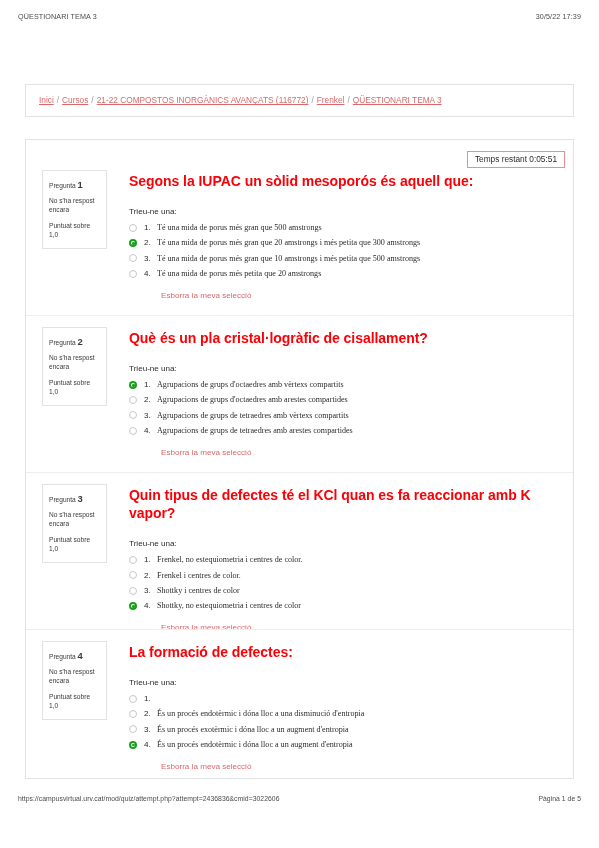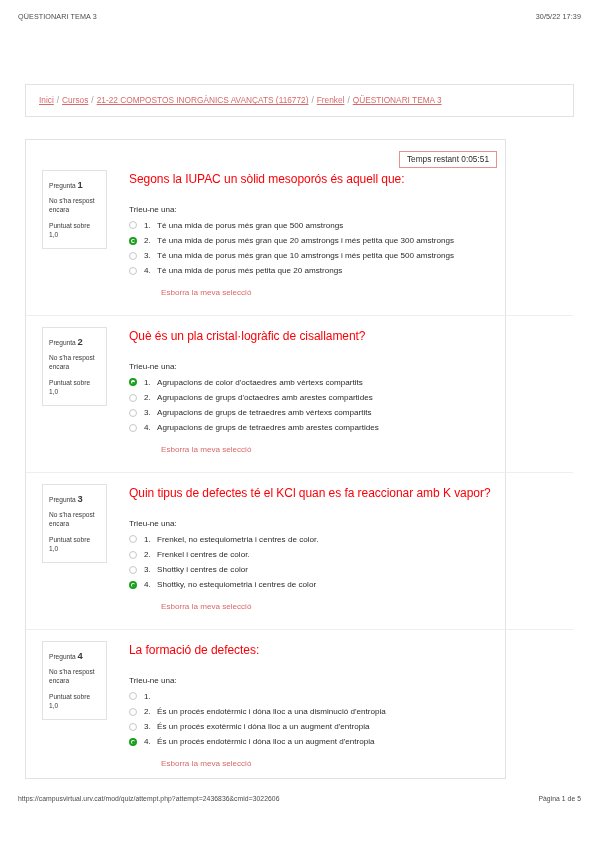--- a/index.html
+++ b/index.html
@@ -72,21 +72,21 @@
     color: #9b9b9b;
     margin: 0 3px;
     text-decoration: none;
   }
 
   
   .quiz-panel {
     position: absolute;
     top: 139px;
     left: 25px;
-    width: 481px;
+    width: 549px;
     height: 640px;
     border: 1px solid #e2e2e2;
     border-top: 1px solid #e2e2e2;
     box-sizing: border-box;
     background: #fff;
   }
 
   .timer-row {
     position: absolute;
     top: 8px;
@@ -151,22 +151,22 @@
   .q-info .q-state { margin-bottom: 6px; }
   .q-info .q-grade { }
 
   .q-body {
     flex: 1;
     padding-left: 22px;
     padding-top: 2px;
   }
   .q-text {
     color: #fb0007;
-    font-weight: normal;
-    font-size: 12px;
+    font-weight: bold;
+    font-size: 14px;
     line-height: 1.3;
     margin: 0 0 17px 0;
     letter-spacing: -0.05px;
   }
   .q-prompt {
     font-size: 8.1px;
     color: #2b2b2b;
     margin: 12px 0 7px 0;
   }
 
@@ -205,21 +205,21 @@
     top: 1.2px;
     width: 2.6px;
     height: 2.6px;
     border-radius: 50%;
     background: #19a01b;
   }
   .ans-num {
     width: 13px;
     flex-shrink: 0;
   }
-  .ans-text { white-space: nowrap; }
+  .ans-text { white-space: nowrap; font-family: Liberation Serif, serif; }
 
   .clear-link {
     display: inline-block;
     margin-top: 5px;
     margin-left: 32px;
     font-size: 8.1px;
     color: #d9686a;
     text-decoration: none;
     cursor: pointer;
   }
@@ -302,21 +302,21 @@
           <span>1,0</span>
         </div>
       </div>
       <div class="q-body">
         <p class="q-text">Què és un pla cristal·logràfic de cisallament?</p>
         <p class="q-prompt">Trieu-ne una:</p>
         <ul class="answers">
           <li class="answer">
             <span class="radio checked"></span>
             <span class="ans-num">1.</span>
-            <span class="ans-text">Agrupacions de color d'octaedres amb vèrtexs compartits</span>
+            <span class="ans-text">Agrupacions de grups d'octaedres amb vèrtexs compartits</span>
           </li>
           <li class="answer">
             <span class="radio"></span>
             <span class="ans-num">2.</span>
             <span class="ans-text">Agrupacions de grups d'octaedres amb arestes compartides</span>
           </li>
           <li class="answer">
             <span class="radio"></span>
             <span class="ans-num">3.</span>
             <span class="ans-text">Agrupacions de grups de tetraedres amb vèrtexs compartits</span>

